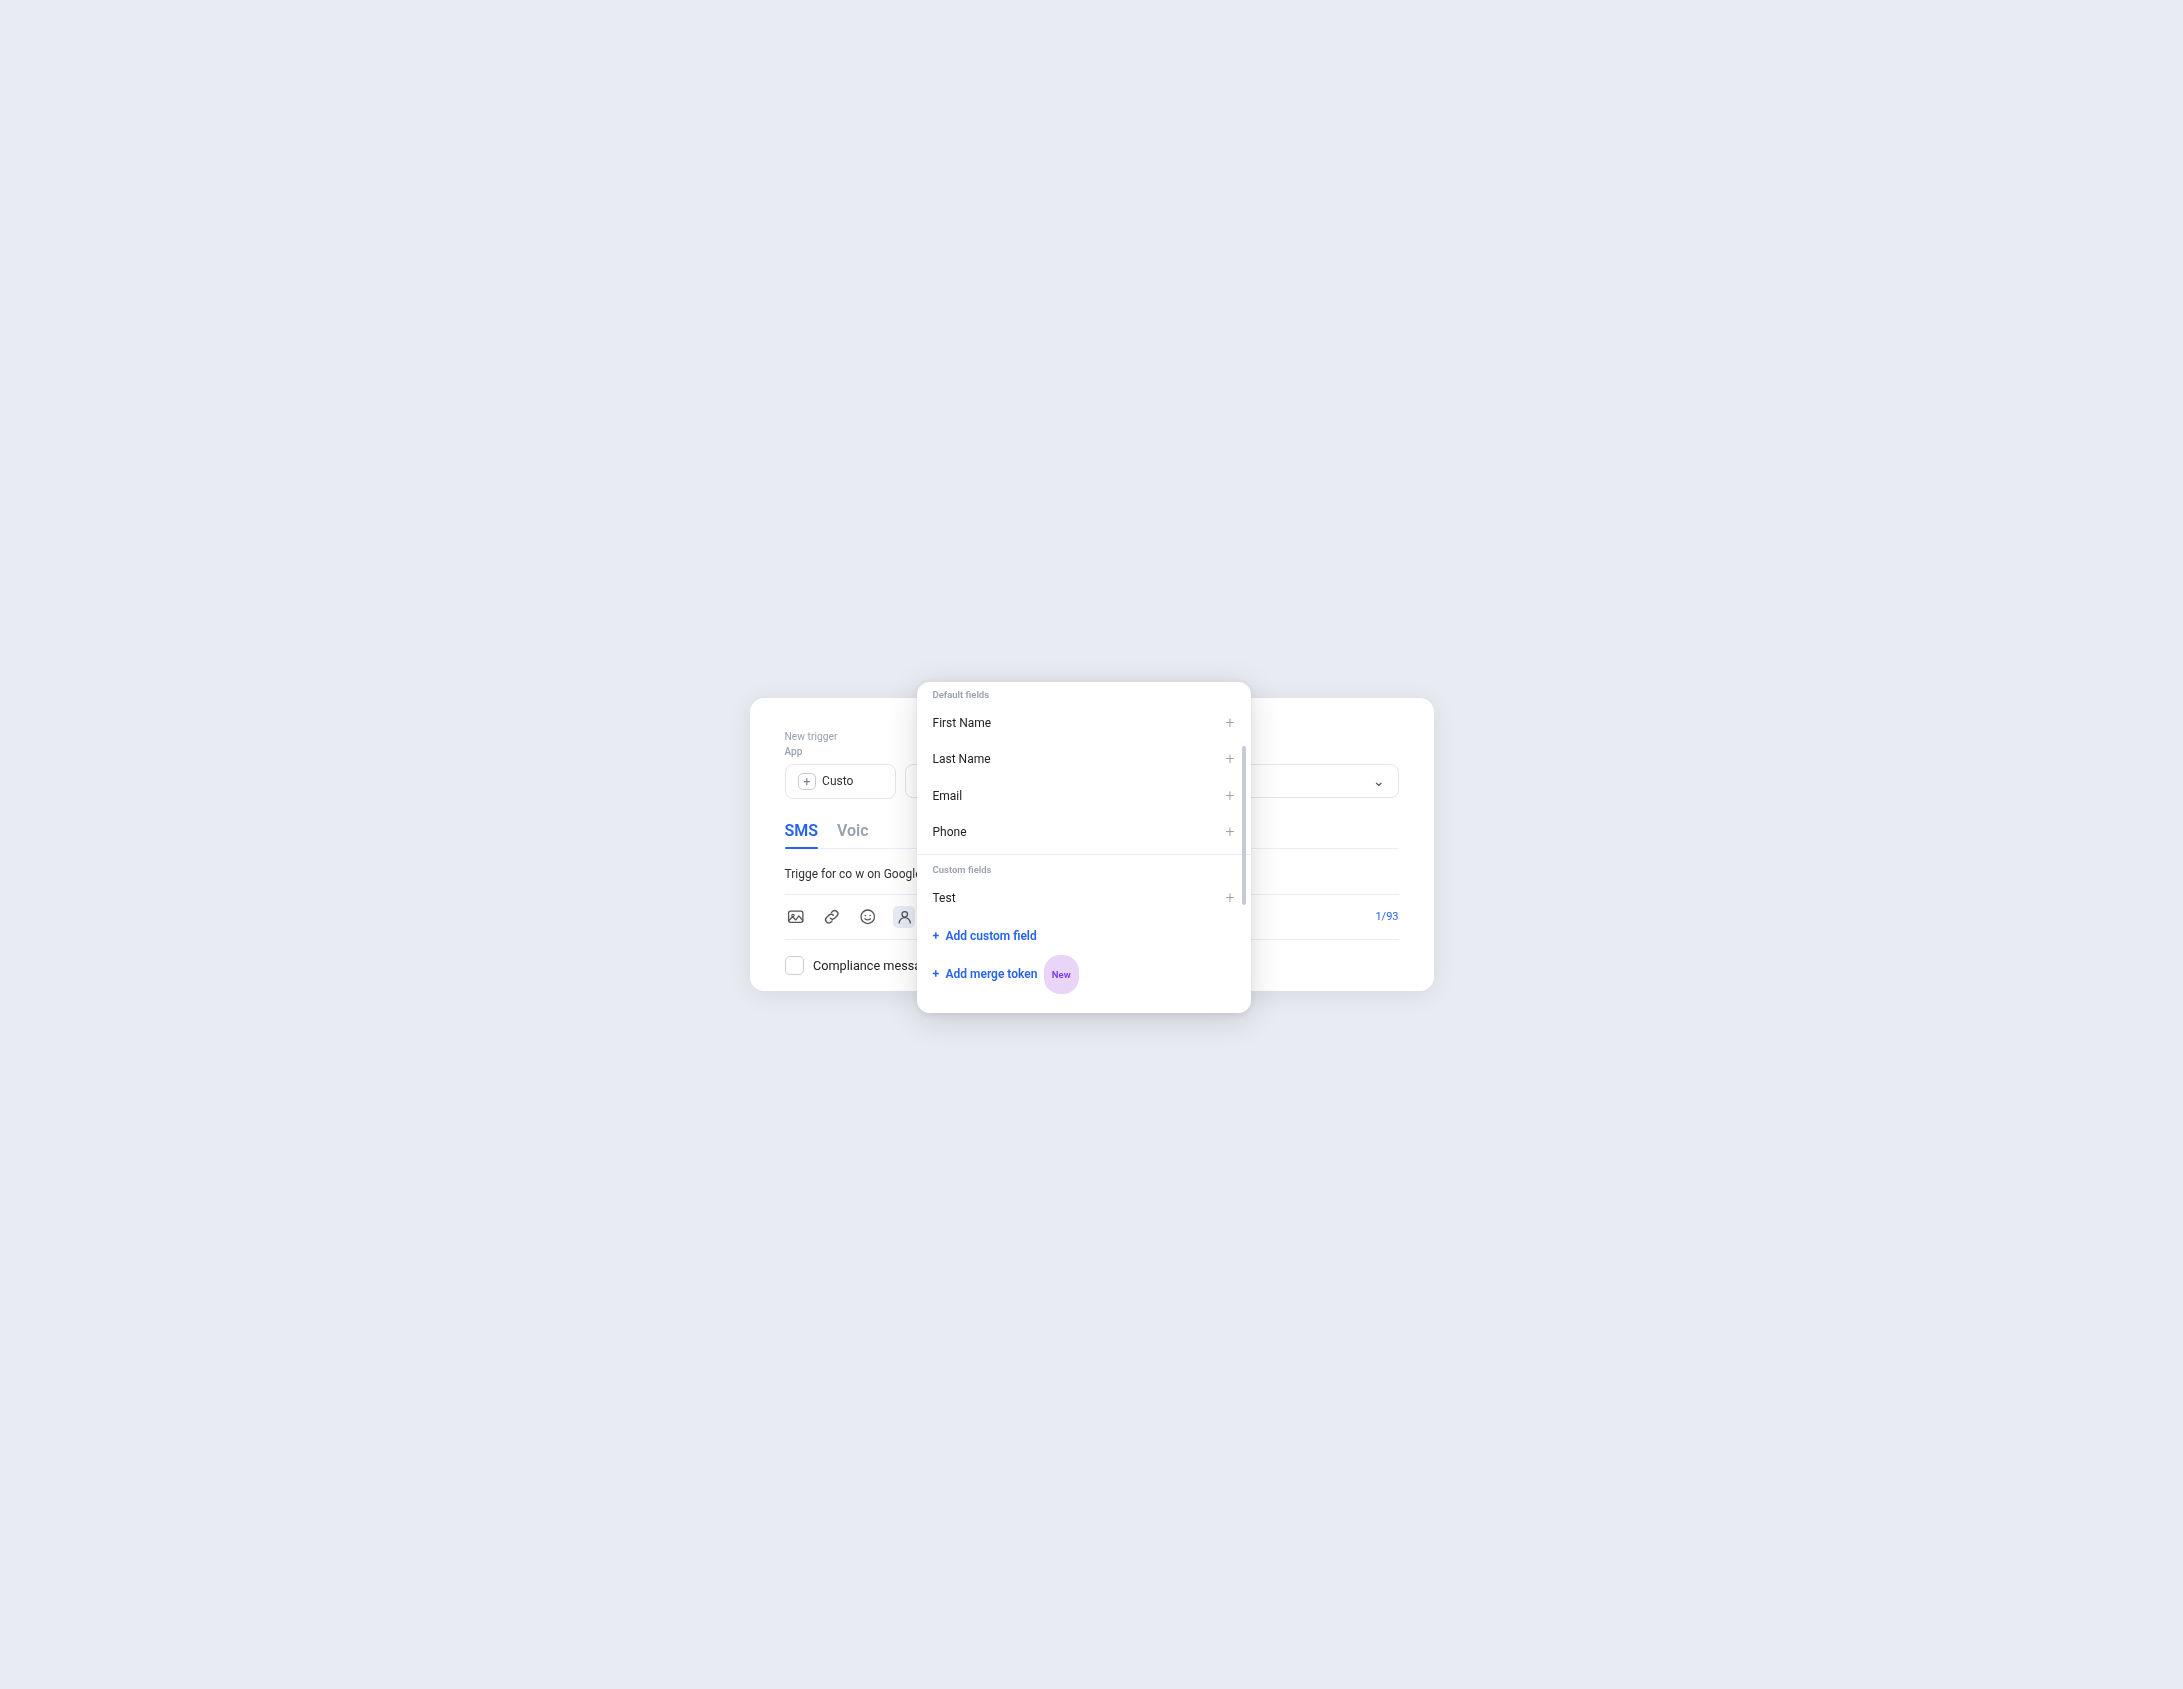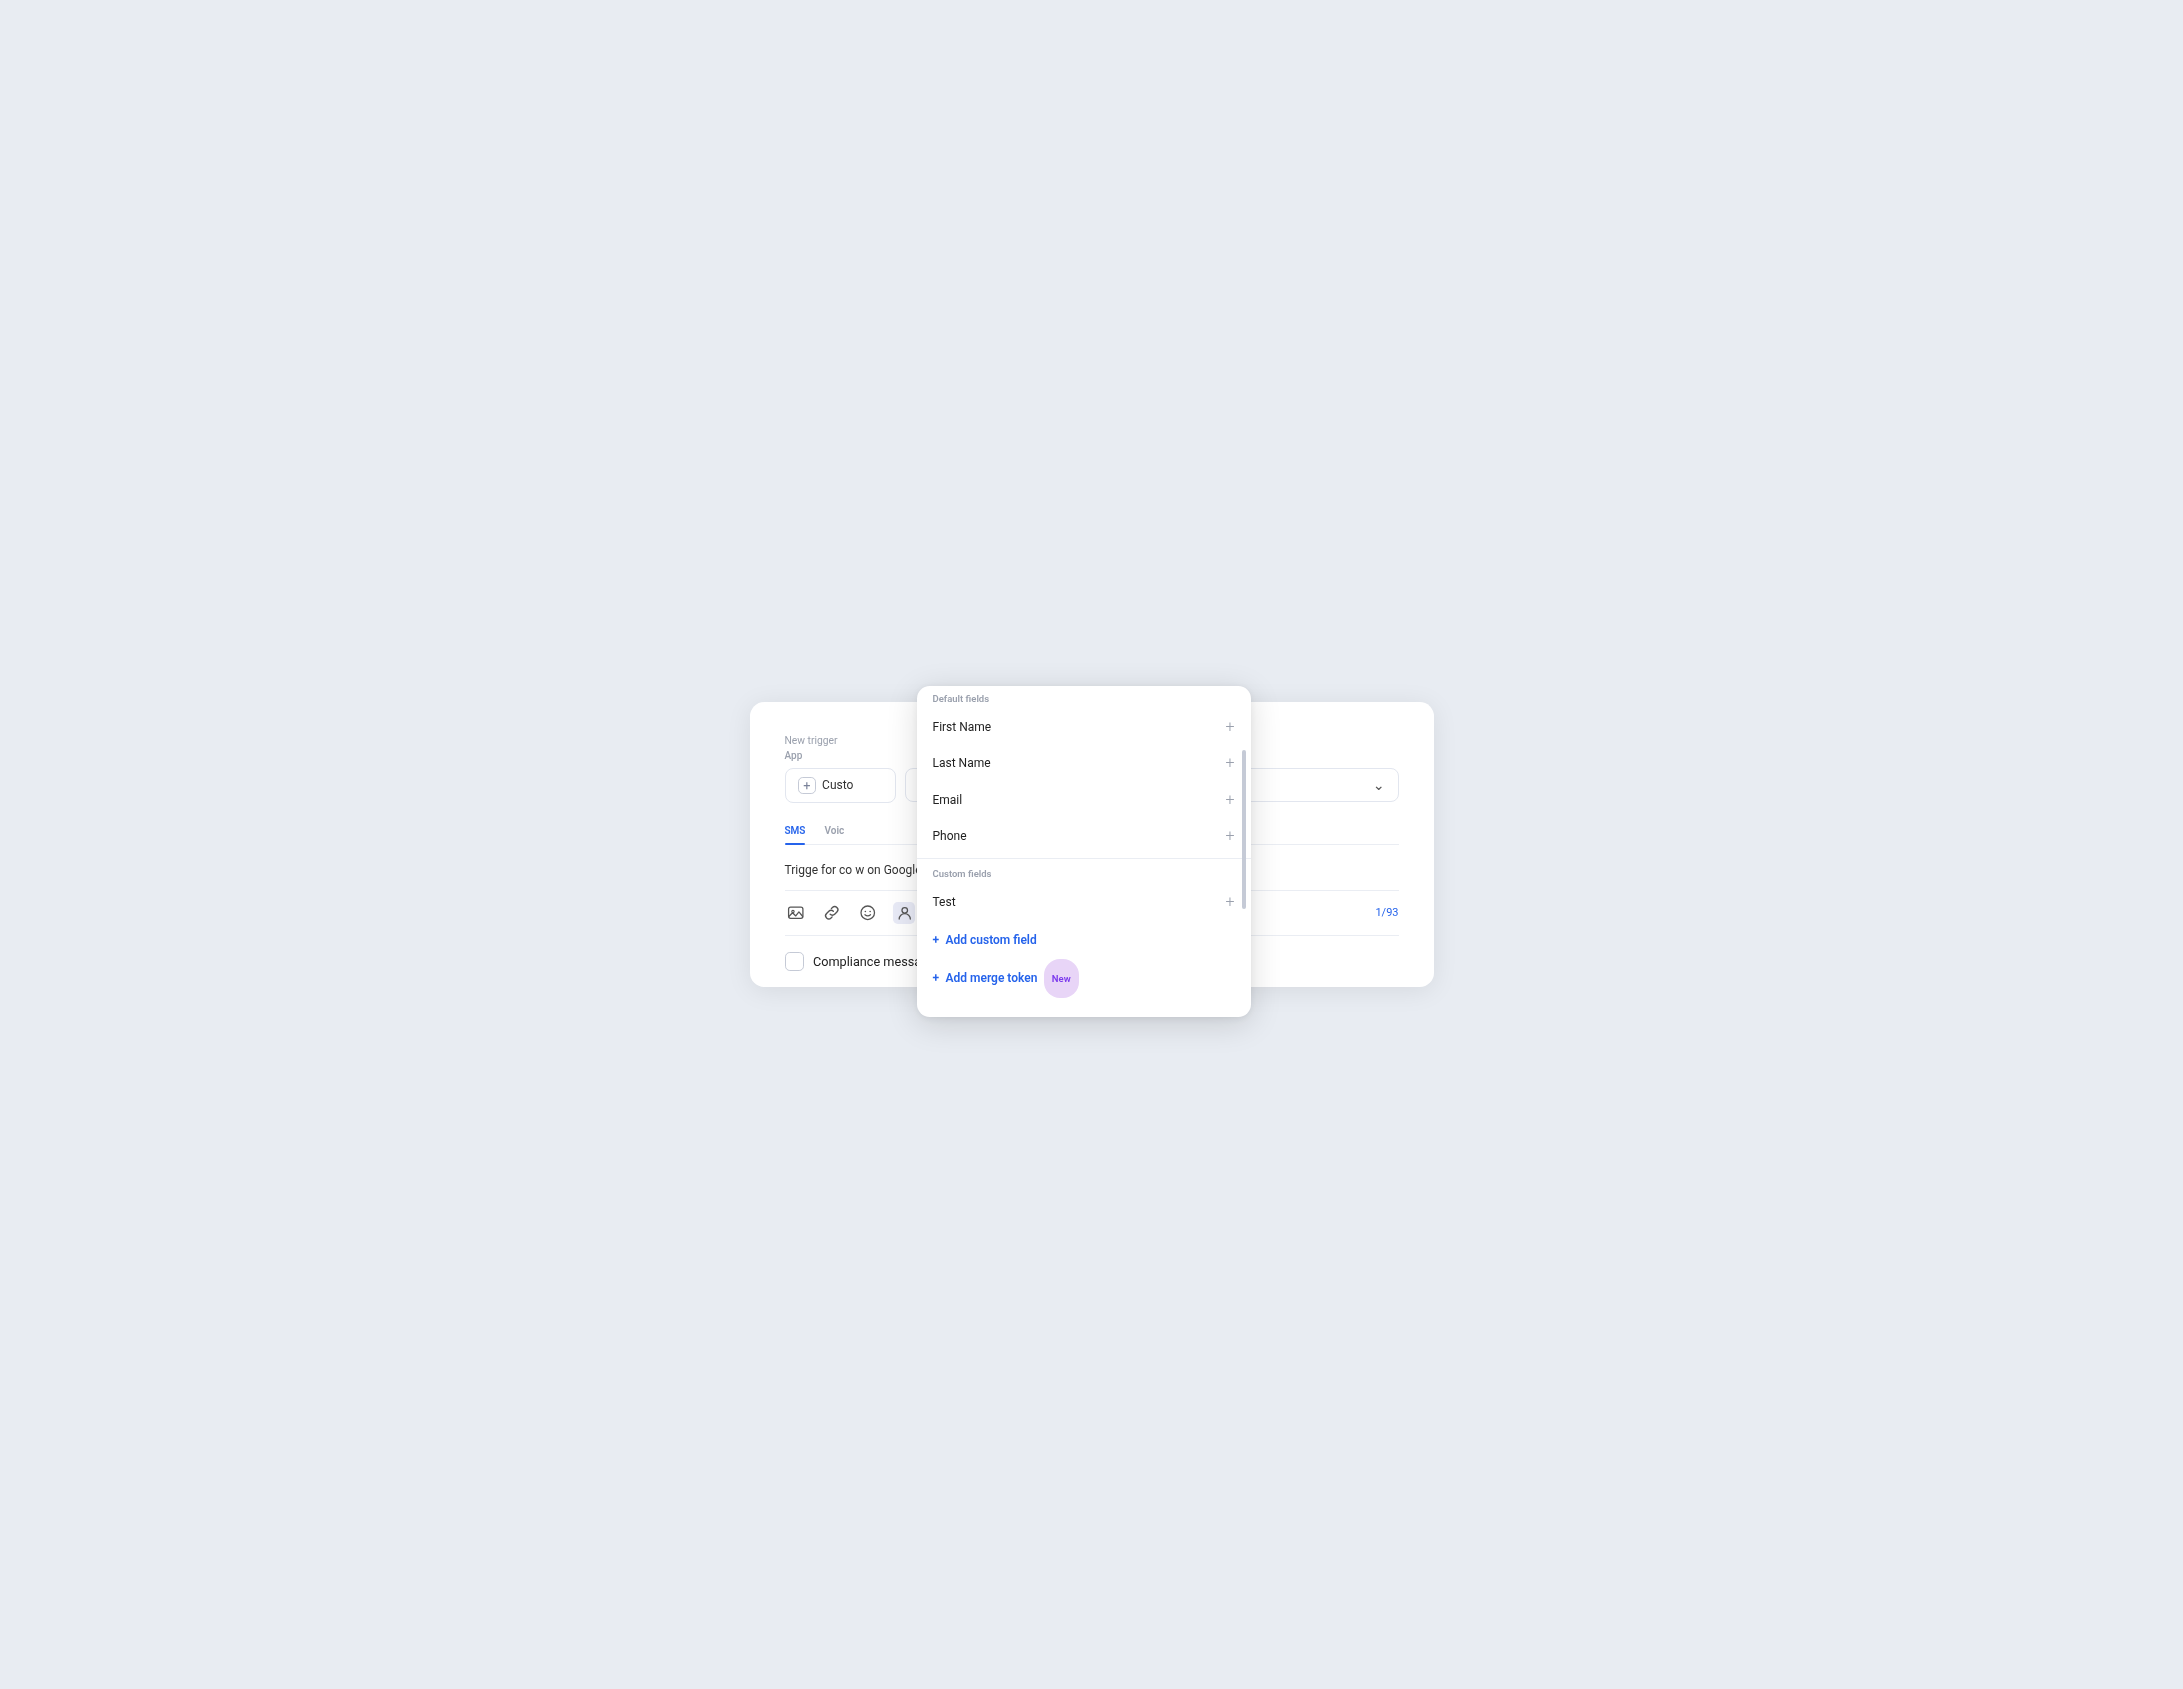--- a/index.html
+++ b/index.html
@@ -137,21 +137,21 @@
     }
 
     .tabs-row {
       display: flex;
       gap: 19px;
       border-bottom: 1.2px solid #eaedf3;
       margin-bottom: 0;
     }
 
     .tab {
-      font-size: 10px;
+      font-size: 16px;
       font-weight: 600;
       color: #9aa0ad;
       padding-bottom: 8px;
       cursor: pointer;
       position: relative;
     }
 
     .tab.active {
       color: #2563eb;
     }

